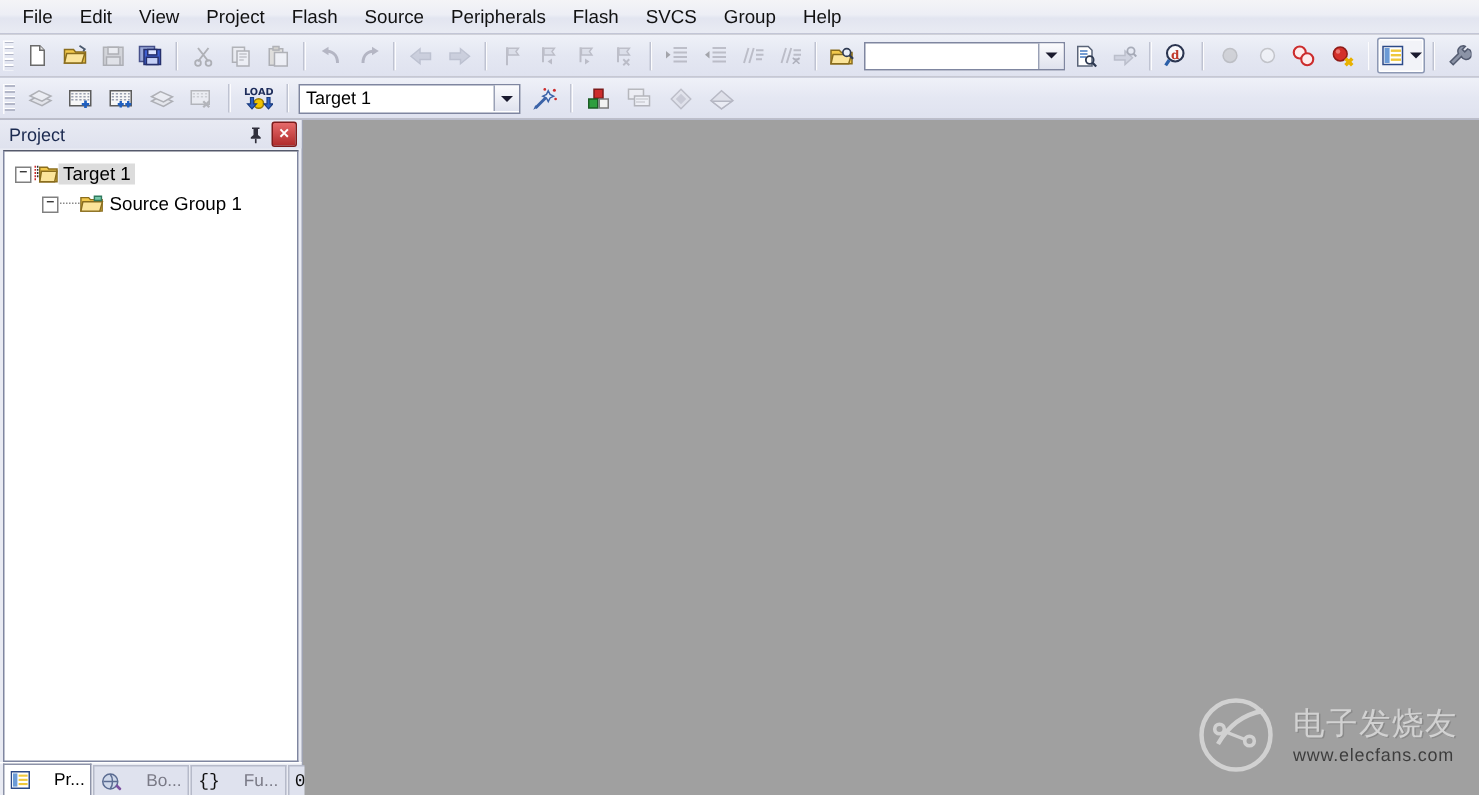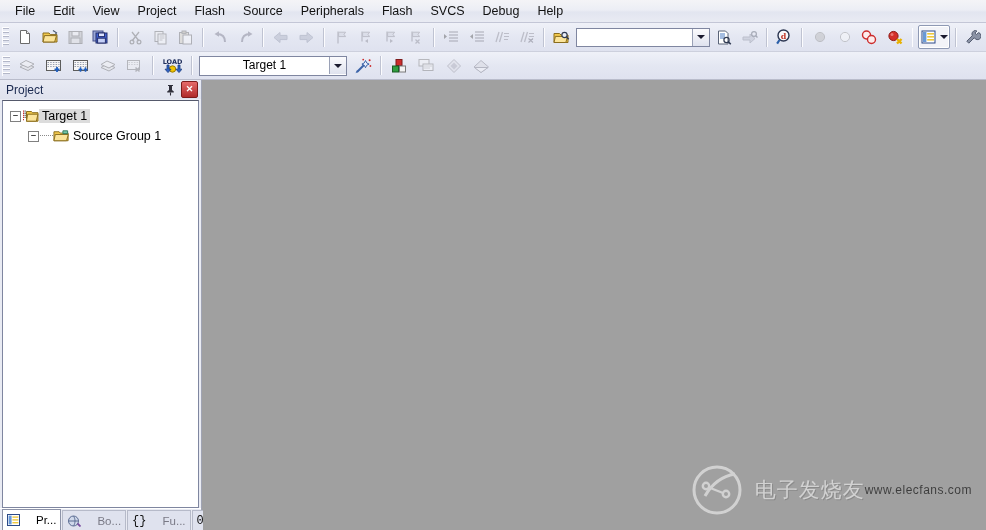--- a/index.html
+++ b/index.html
@@ -23,21 +23,21 @@
   }
 
   
   .toolbar{
     position:absolute;left:0;width:986px;
     background:linear-gradient(to bottom,#eff1f8 0%,#e4e7f2 50%,#dfe2ef 100%);
     box-sizing:border-box;
     display:flex;align-items:center;
   }
   .tb1{top:23px;height:29px;border-bottom:1px solid #cdd0dd;}
-  .tb2{top:52px;height:28px;border-bottom:1px solid #b9bccb;text-align:center;}
+  .tb2{top:52px;height:28px;border-bottom:1px solid #b9bccb;}
   .gripper{
     width:7px;height:20px;margin:0 3px 0 2px;
     background:repeating-linear-gradient(to bottom,#ffffff 0 1px,#b3b7c8 1px 2px,transparent 2px 4px);
     border-left:1px solid #fbfbfd;
   }
   .tbtn{
     width:23px;height:22px;margin:0 1px;
     display:flex;align-items:center;justify-content:center;
     border:1px solid transparent;border-radius:2px;cursor:default;position:relative;
   }
@@ -113,42 +113,42 @@
 
   
   .client{
     position:absolute;left:203px;top:80px;width:783px;height:450px;
     background:#a0a0a0;overflow:hidden;
   }
   .watermark{
     position:absolute;right:14px;bottom:14px;display:flex;align-items:center;gap:8px;
     opacity:.62;pointer-events:none;
   }
-  .wm-text{display:flex;flex-direction:row;line-height:1;}
+  .wm-text{display:flex;flex-direction:column;line-height:1;}
   .wm-cn{font-size:21px;color:#f2f2f2;font-family:"DejaVu Sans",sans-serif;letter-spacing:1px;
          text-shadow:1px 1px 0 rgba(90,90,90,.5);}
   .wm-url{font-size:12px;color:#000000;margin-top:4px;letter-spacing:.5px;}
   svg{display:block;}
 </style>
 </head>
 <body>
 
 <div id="app">
 
   <div class="menubar">
     <div class="mi">File</div>
     <div class="mi">Edit</div>
     <div class="mi">View</div>
     <div class="mi">Project</div>
     <div class="mi">Flash</div>
     <div class="mi">Source</div>
     <div class="mi">Peripherals</div>
     <div class="mi">Flash</div>
     <div class="mi">SVCS</div>
-    <div class="mi">Debug</div>
+    <div class="mi">Group</div>
     <div class="mi">Help</div>
   </div>
 
   <div class="toolbar tb1">
     <div class="gripper"></div>
 
     <div class="tbtn">
       <span>
         <svg width="16" height="16" viewBox="0 0 16 16">
           <path d="M3.5 1.5h6l3 3v10h-9z" fill="#fff" stroke="#6b6b6b"></path>

